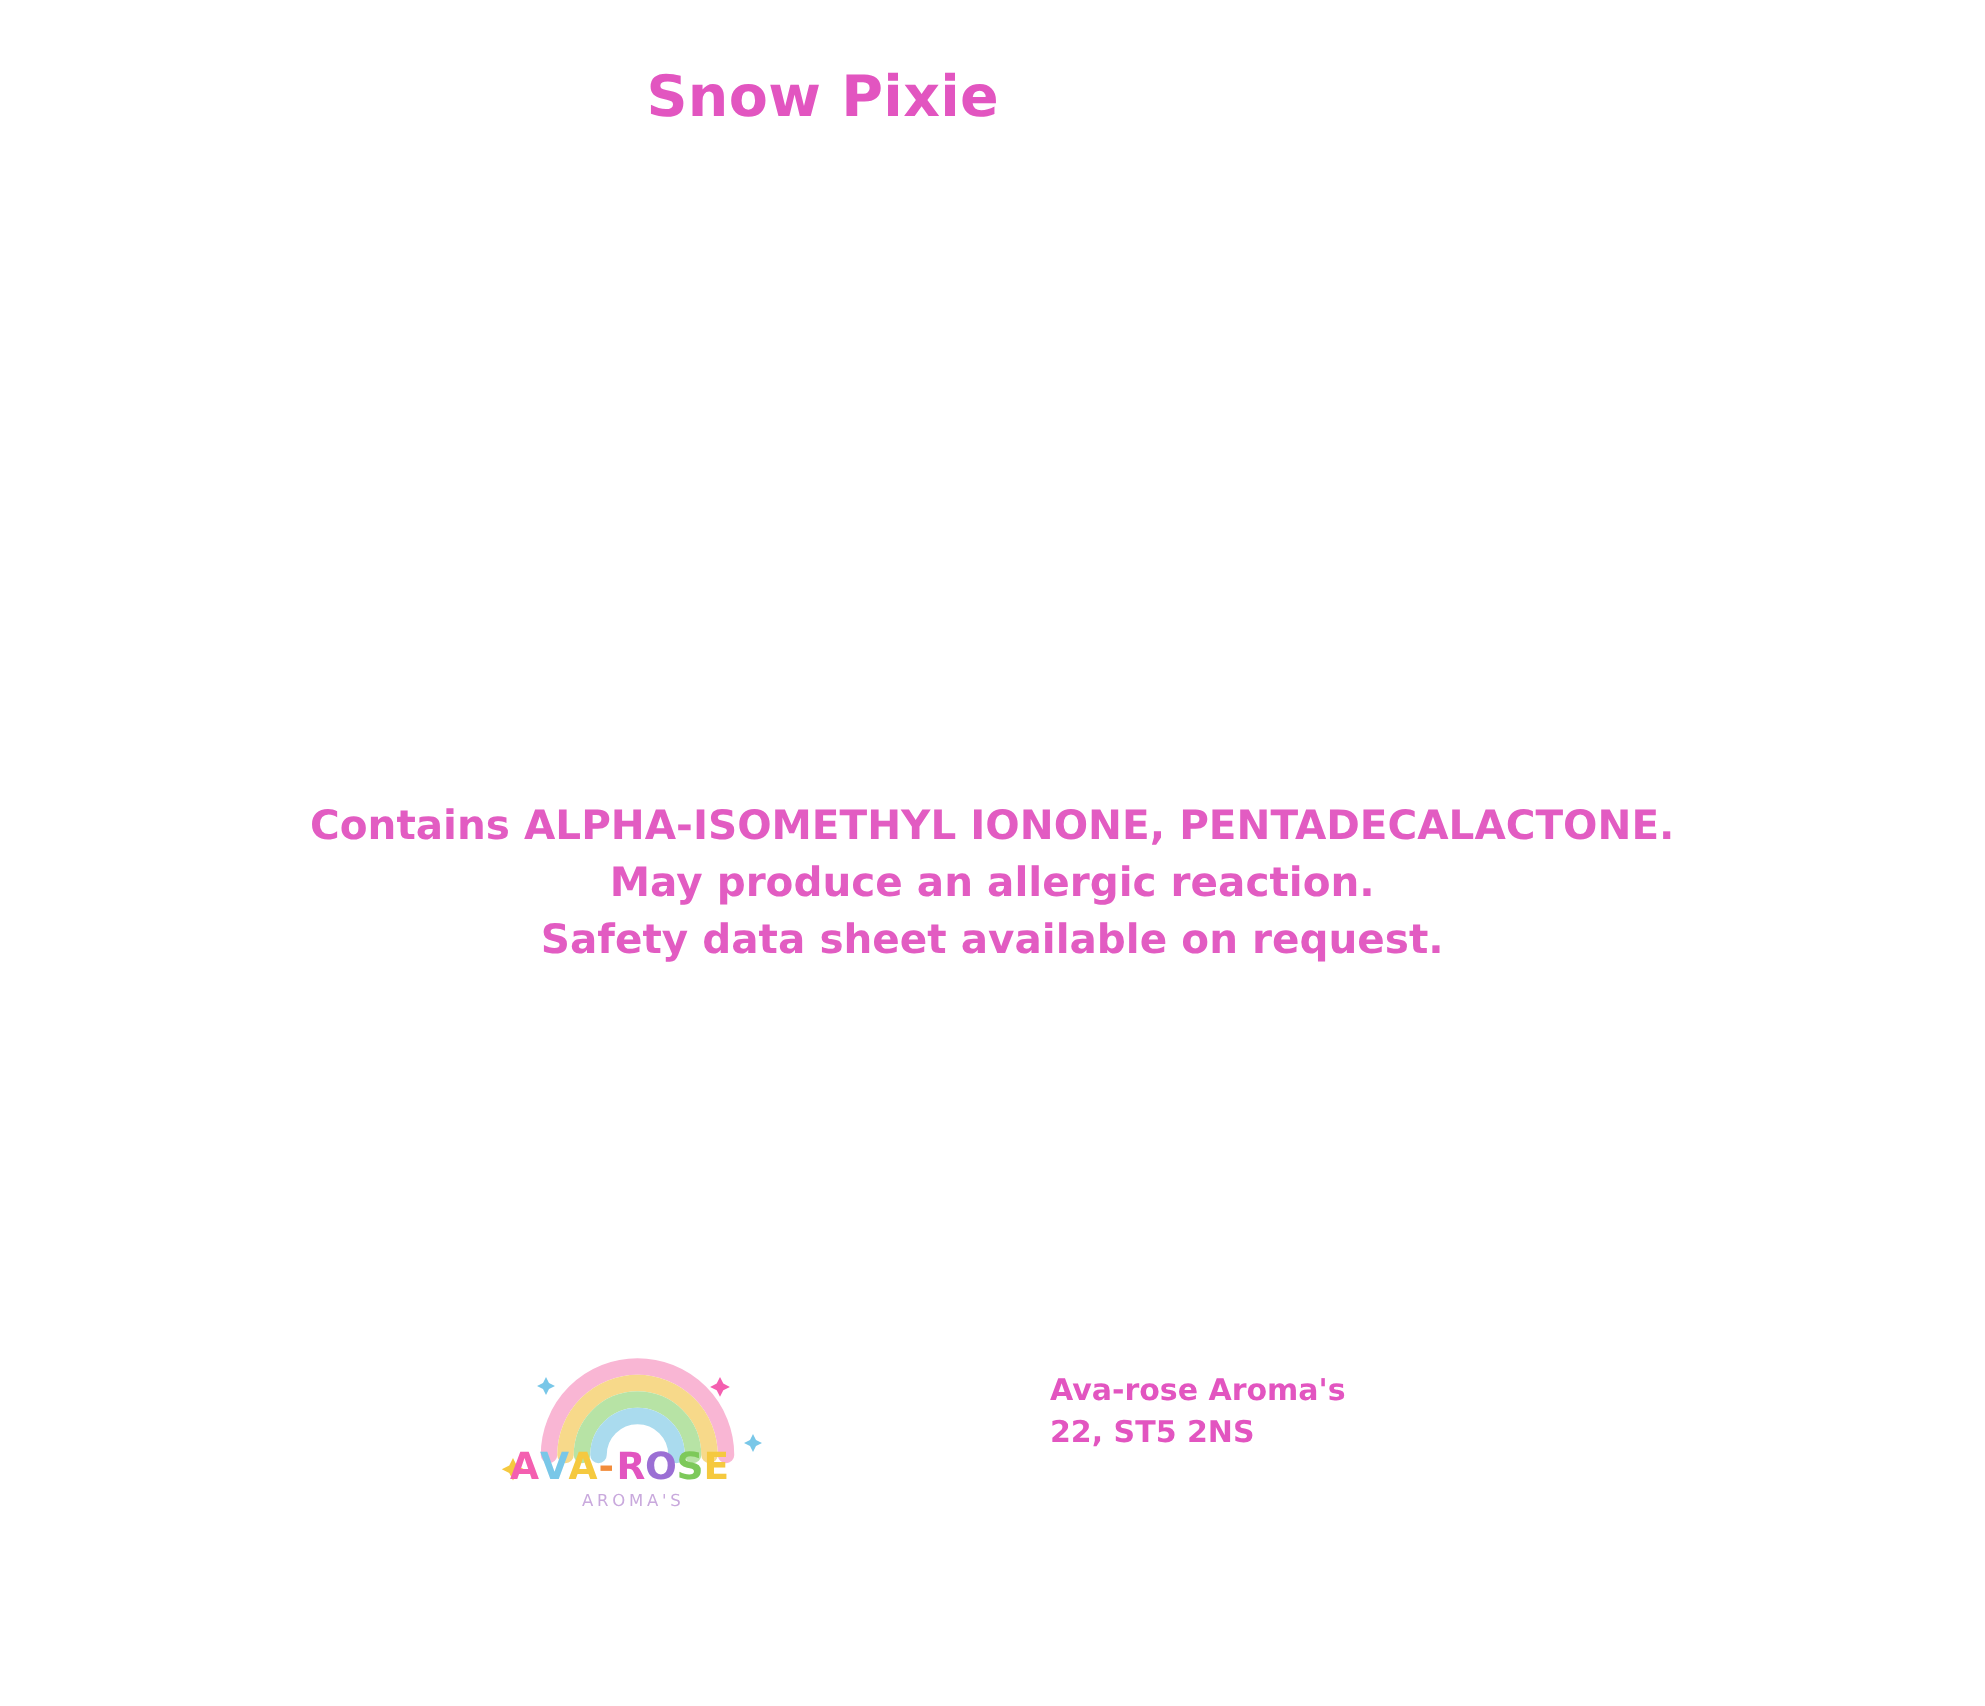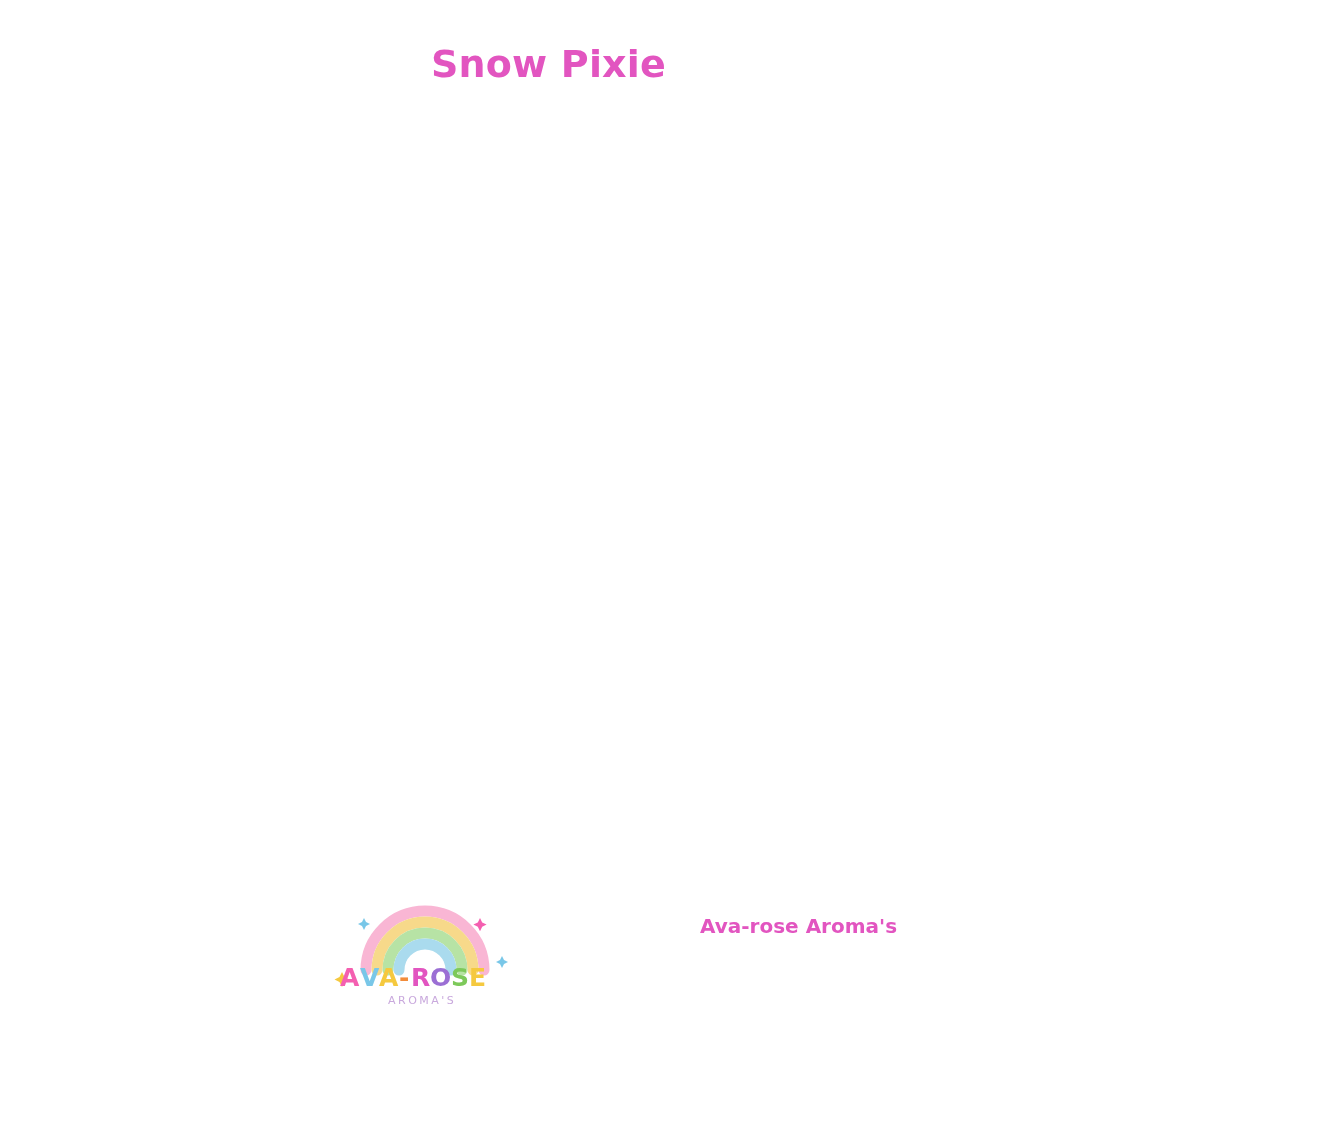--- a/index.html
+++ b/index.html
@@ -74,20 +74,25 @@
     display: block;
   }
 </style>
 </head>
 <body>
 
 <div class="label-page">
 
   <div class="product-title">Snow Pixie</div>
 
+  <div class="allergen-block">
+    <span class="line">Contains ALPHA-ISOMETHYL IONONE, PENTADECALACTONE.</span>
+    <span class="line">May produce an allergic reaction.</span>
+    <span class="line">Safety data sheet available on request.</span>
+  </div>
 
   <div class="brand-logo">
     <svg width="190" height="110" viewBox="0 0 190 110" xmlns="http://www.w3.org/2000/svg">
 
       <g fill="#f5c93f">
         <path d="M12 72 l2.5 5 5 2.5 -5 2.5 -2.5 5 -2.5 -5 -5 -2.5 5 -2.5z"></path>
       </g>
       <g fill="#79c7e8">
         <path d="M34 18 l2 4 4 2 -4 2 -2 4 -2 -4 -4 -2 4 -2z"></path>
       </g>
@@ -117,15 +122,16 @@
       </g>
 
       <g font-family="DejaVu Sans, sans-serif" font-size="11" letter-spacing="2.5" fill="#c9a9dd">
         <text x="58" y="104">AROMA'S</text>
       </g>
     </svg>
   </div>
 
   <div class="company-block">
     <span class="line">Ava-rose Aroma's</span>
+    <span class="line">22, ST5 2NS</span>
   </div>
 
 </div>
 
 </body></html>

